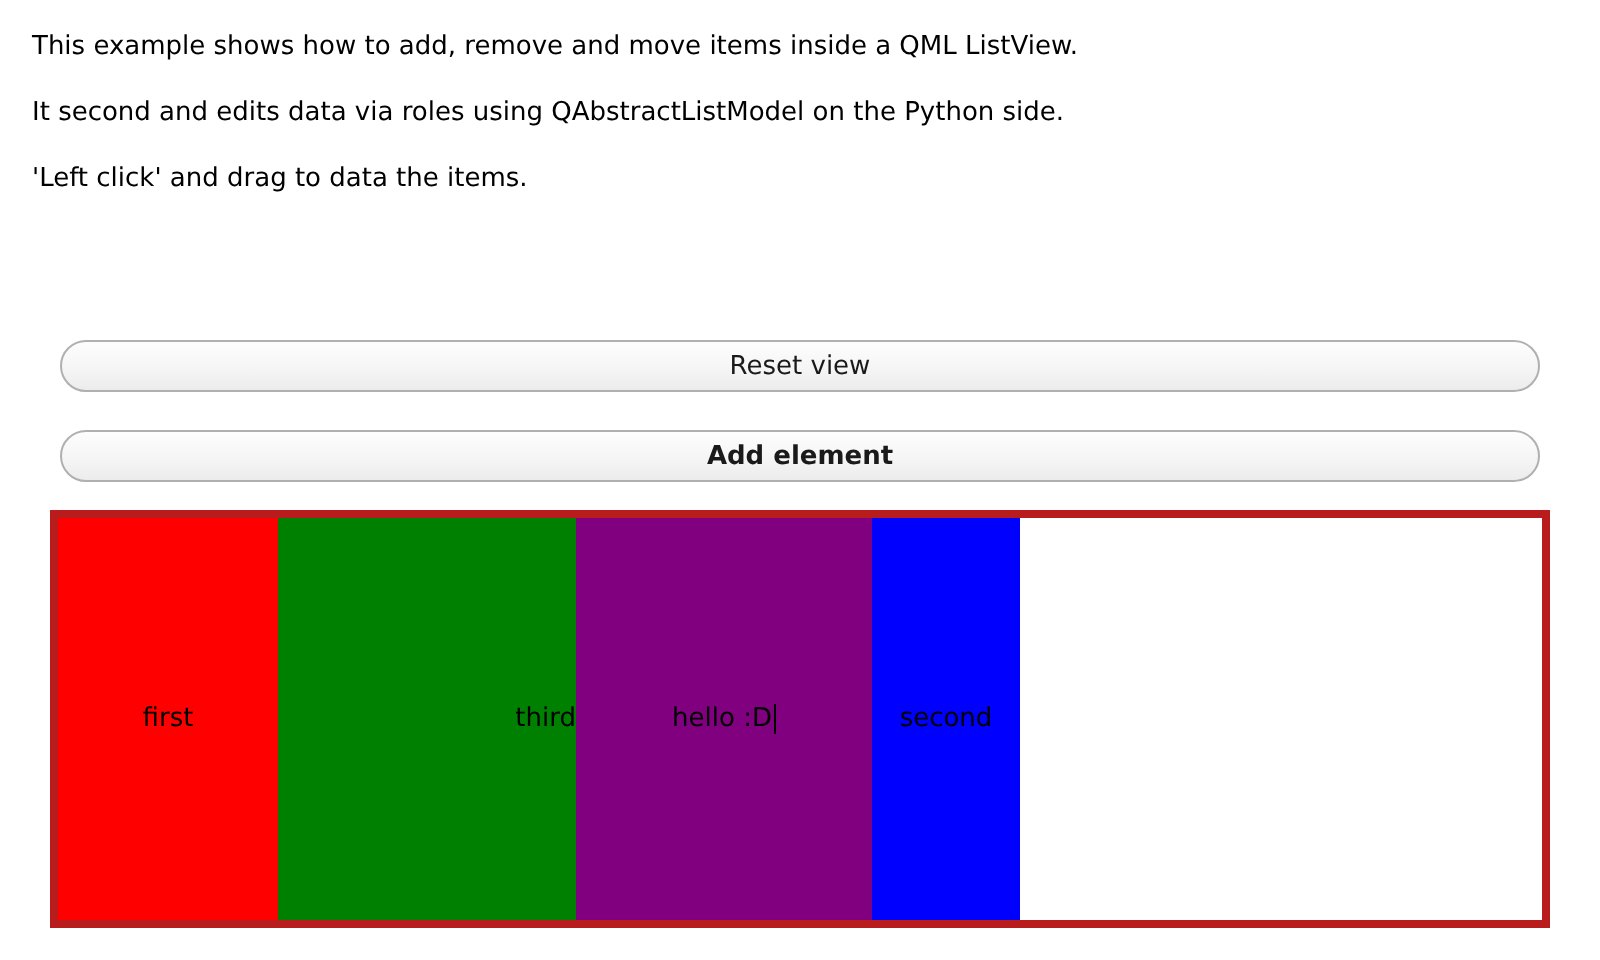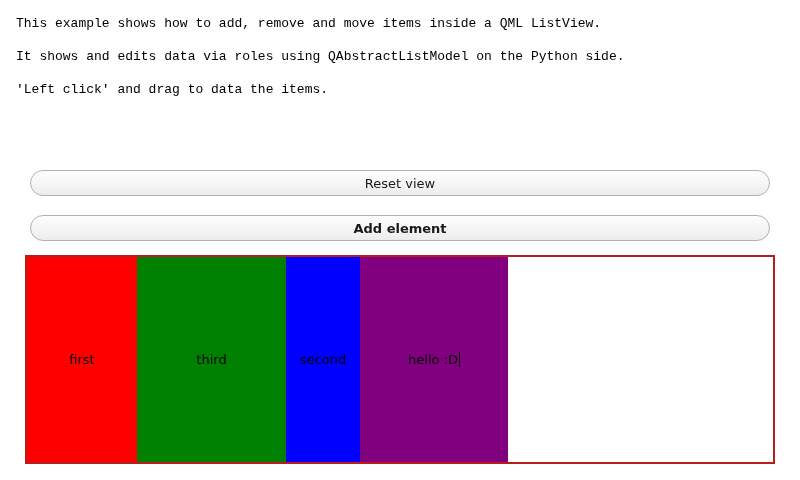--- a/index.html
+++ b/index.html
@@ -15,21 +15,20 @@
     position: relative;
     width: 800px;
     height: 480px;
     background: #ffffff;
   }
   .instructions {
     position: absolute;
     left: 16px;
     top: 17px;
     right: 20px;
-    font-family: Liberation Mono, monospace;
   }
   .instructions p {
     margin: 0 0 20px 0;
     font-size: 13px;
     line-height: 13px;
     color: #000000;
     white-space: nowrap;
   }
   .btn {
     position: absolute;
@@ -49,21 +48,21 @@
   }
   #btn-reset { top: 170px; }
   #btn-add   { top: 215px; font-weight: bold; }
   .listview-frame {
     position: absolute;
     left: 25px;
     top: 255px;
     width: 750px;
     height: 209px;
     box-sizing: border-box;
-    border: 2px solid #b91c1c;
+    border: 4px solid #b91c1c;
     background: #ffffff;
   }
   .listview-row {
     display: flex;
     flex-direction: row;
     width: 100%;
     height: 100%;
   }
   .list-item {
     height: 100%;
@@ -91,46 +90,46 @@
     align-items: center;
   }
 </style>
 </head>
 <body>
 
 <div class="app">
 
   <div class="instructions">
     <p>This example shows how to add, remove and move items inside a QML ListView.</p>
-    <p>It shows and edits data via roles using QAbstractListModel on the Python side.</p>
+    <p>It second and edits data via roles using QAbstractListModel on the Python side.</p>
     <p>'Left click' and drag to data the items.</p>
   </div>
 
   <button id="btn-reset" class="btn">Reset view</button>
 
   <button id="btn-add" class="btn">Add element</button>
 
   <div class="listview-frame">
     <div class="listview-row">
 
       <div class="list-item" style="background: rgb(255, 0, 0); width: 110px;">
         <span class="item-label">first</span>
       </div>
 
-      <div class="list-item" style="background: rgb(0, 128, 0); width: 149px;">
+      <div class="list-item" style="background: rgb(0, 128, 0); width: 149px; justify-content: flex-end;">
         <span class="item-label">third</span>
-      </div>
-
-      <div class="list-item" style="background: rgb(0, 0, 255); width: 74px;">
-        <span class="item-label">second</span>
       </div>
 
       <div class="list-item" style="background: rgb(128, 0, 128); width: 148px;">
         <span class="edit-wrap">
           <span class="item-label">hello :D</span>
           <span class="text-cursor"></span>
         </span>
       </div>
 
+      <div class="list-item" style="background: rgb(0, 0, 255); width: 74px;">
+        <span class="item-label">second</span>
+      </div>
+
     </div>
   </div>
 
 </div>
 
 </body></html>

